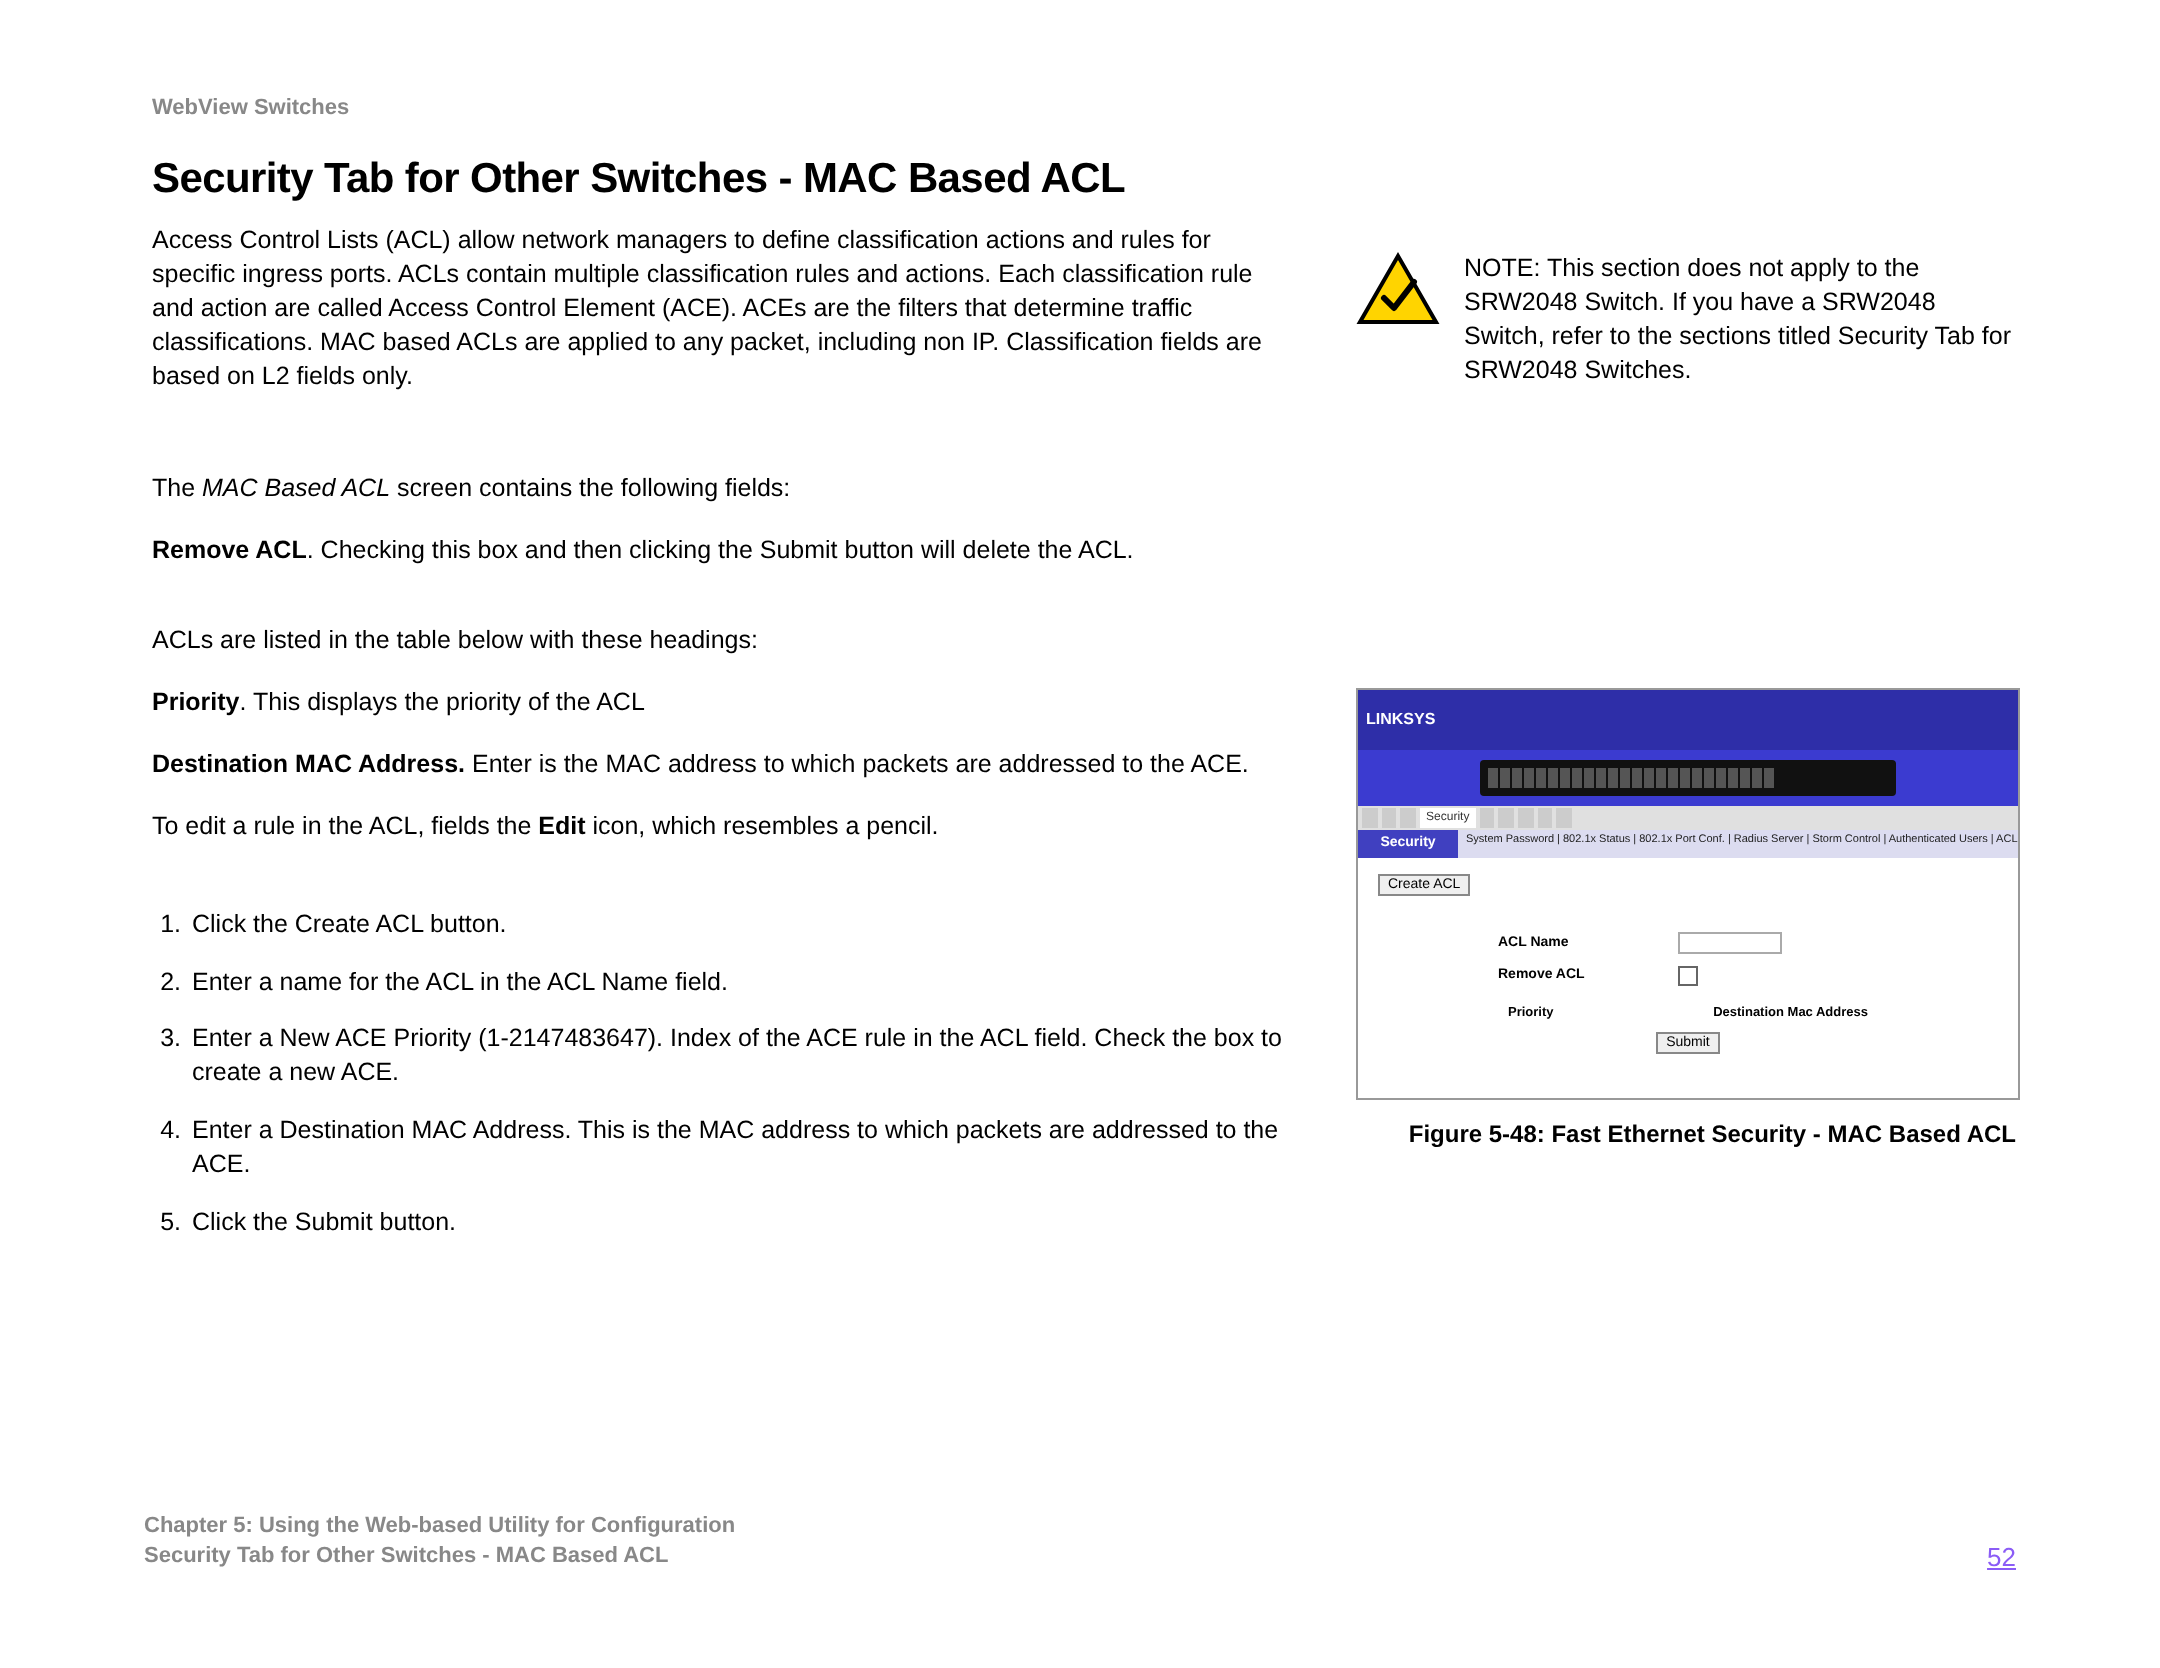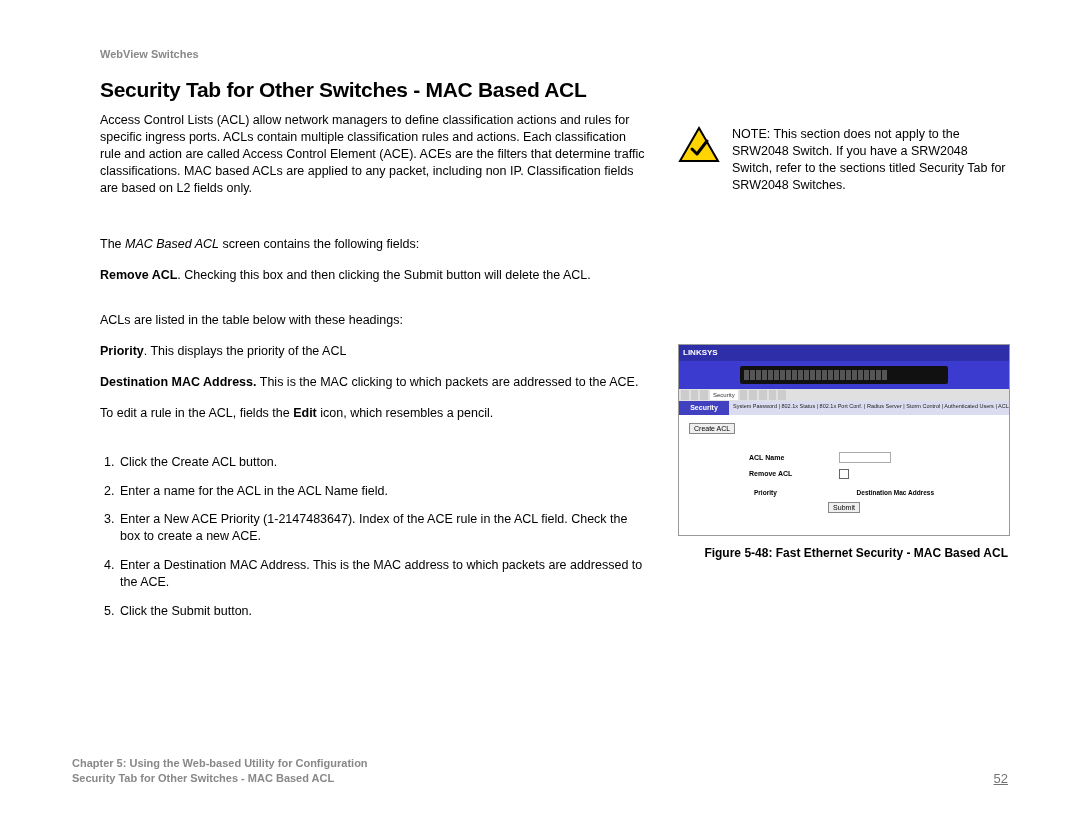--- a/index.html
+++ b/index.html
@@ -6,21 +6,21 @@
     margin: 0;
     padding: 0;
     width: 1080px;
     height: 834px;
     font-family: Arial, Helvetica, sans-serif;
     background: #fff;
     color: #000;
     position: relative;
   }
   .page {
-    padding: 48px 72px 0 100px;
+    padding: 48px 72px 0 76px;
     box-sizing: border-box;
   }
   .product-line {
     font-size: 11px;
     font-weight: bold;
     color: #888;
     margin-bottom: 18px;
   }
   .main-area {
     display: flex;
@@ -74,21 +74,21 @@
 
   
   .figure {
     margin-top: 150px;
     border: 1px solid #999;
     background: #fff;
     width: 330px;
     font-size: 8px;
   }
   .fig-top {
-    height: 16px;
+    height: 30px;
     background: #2e2ea8;
     display: flex;
     align-items: center;
     padding: 0 4px;
     color: #fff;
     font-weight: bold;
     font-size: 8px;
     justify-content: space-between;
   }
   .fig-device {
@@ -162,21 +162,21 @@
     margin-top:32px;
   }
   .footer-left {
     font-size: 11px;
     font-weight: bold;
     color: #888;
     line-height: 1.35;
   }
   .footer-right {
     font-size: 13px;
-    color: #737373;
+    color: #8b5cf6;
     text-decoration: underline;
   }
 </style>
 </head>
 <body>
 
 <div class="page">
   <div class="product-line">WebView Switches</div>
 
   <div class="main-area">
@@ -193,21 +193,21 @@
         <span class="bold">Remove ACL</span><span>. Checking this box and then clicking the Submit button will delete the ACL.</span>
       </p>
 
       <div class="spacer-sm"></div>
 
       <p class="body-text">ACLs are listed in the table below with these headings:</p>
       <p class="body-text">
         <span class="bold">Priority</span><span>. This displays the priority of the ACL</span>
       </p>
       <p class="body-text">
-        <span class="bold">Destination MAC Address.</span><span> This is the MAC clicking to which packets are addressed to the ACE.</span>
+        <span class="bold">Destination MAC Address.</span><span> Enter is the MAC address to which packets are addressed to the ACE.</span>
       </p>
       <p class="body-text">
         <span>To edit a rule in the ACL, fields the </span><span class="bold">Edit</span><span> icon, which resembles a pencil.</span>
       </p>
 
       <div class="spacer-sm"></div>
 
       <ol class="steps">
         <li><span>Click the </span><span class="bold">Create ACL</span><span> button.</span></li>
         <li><span>Enter a name for the ACL in the </span><span class="bold">ACL Name</span><span> field.</span></li>

